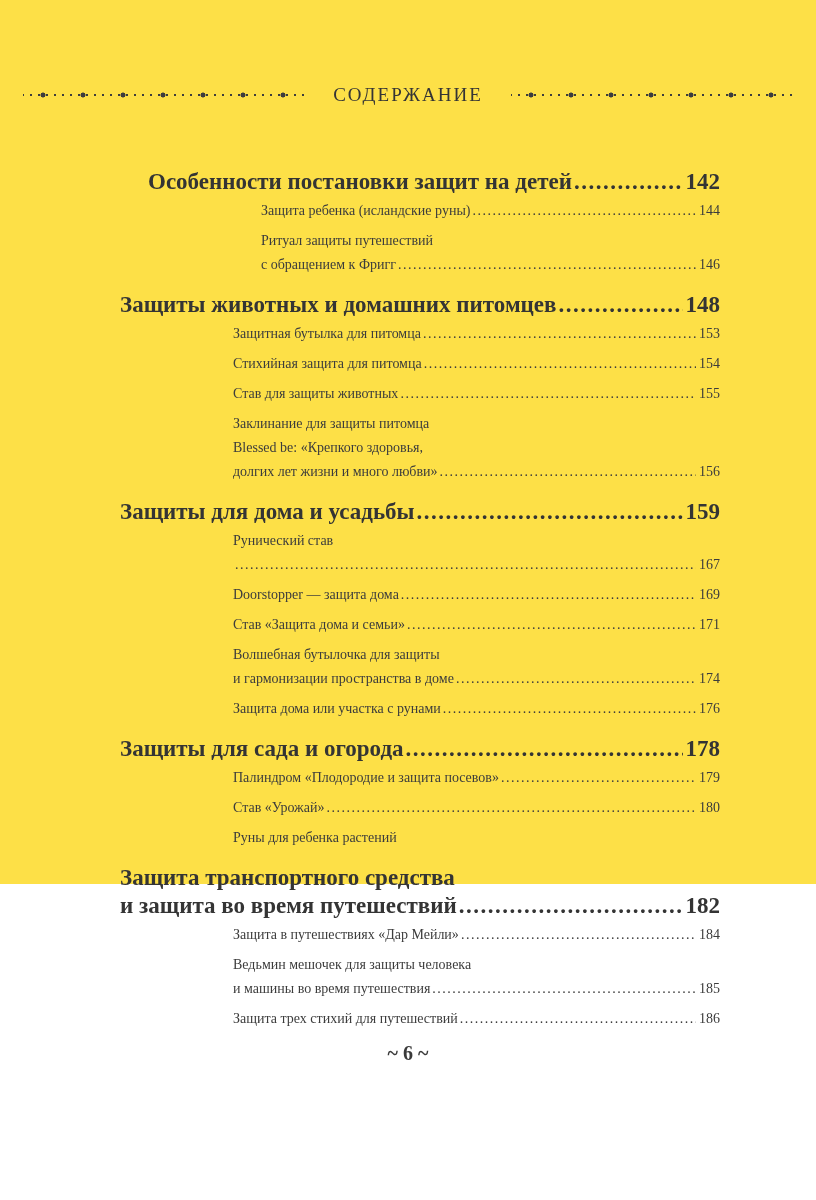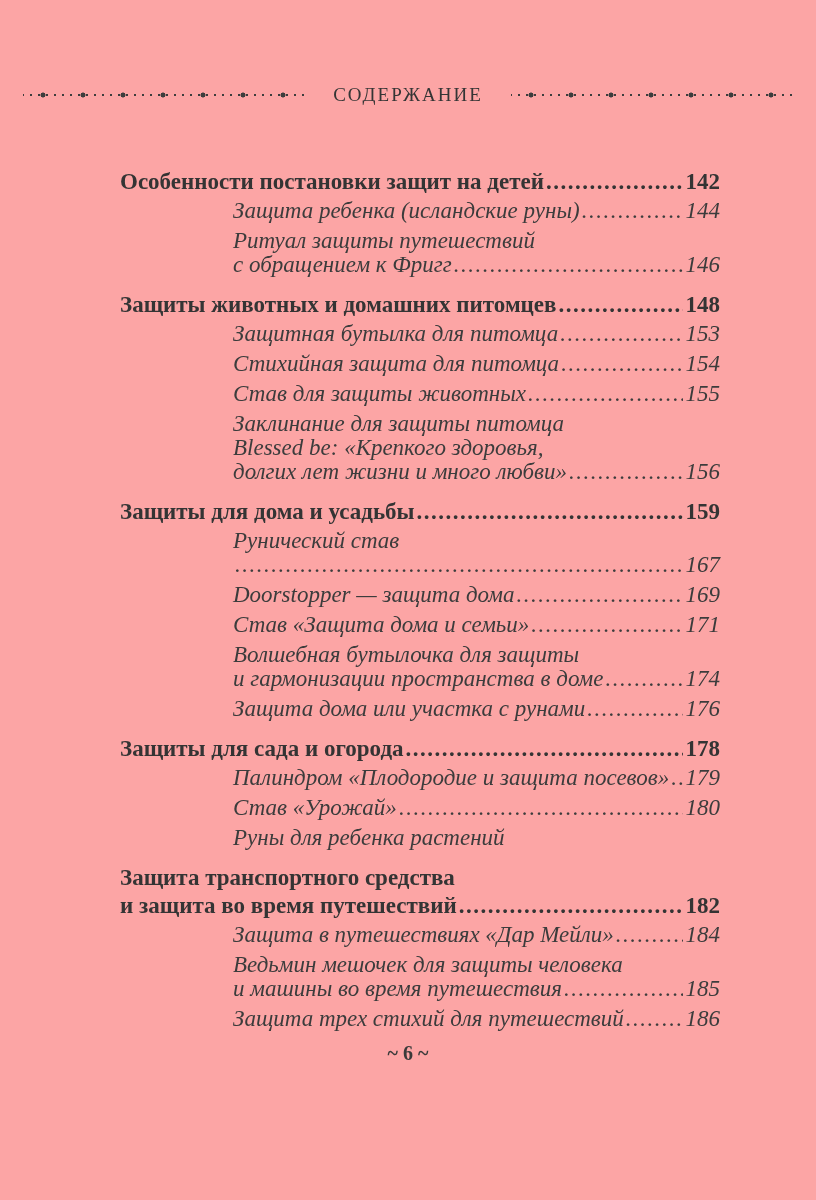--- a/index.html
+++ b/index.html
@@ -9,23 +9,23 @@
   }
   body {
     width: 816px;
     height: 1200px;
     overflow: hidden;
     font-family: "Liberation Serif", "DejaVu Serif", serif;
     color: #3a3a3a;
   }
   .page {
     width: 816px;
-    height: 1200px;
+    height: 884px;
     box-sizing: border-box;
-    background: #fca5a5;
+    background: #fde047;
   }
 
   
   .contents-header {
     display: flex;
     align-items: center;
     padding: 0 23px;
     margin: 0;
     padding-top: 84px;
   }
@@ -47,36 +47,35 @@
     color: #353535;
     white-space: nowrap;
   }
 
   
   .toc {
     margin-top: 62px;
     padding: 0 96px 0 120px;
   }
   .toc-section { margin-top: 14px; }
-  .toc-section:first-child { margin-top: 0; }
+  .toc-section:first-child { margin-top: 0; margin-left: 28px; }
 
   .heading {
     font-size: 23px;
     font-weight: bold;
     color: #343434;
     margin-bottom: 3px;
   }
   .heading .line { line-height: 28px; }
 
   .entry {
-    font-size: 23px;
+    font-size: 14px;
     color: #3c3c3c;
     margin-bottom: 6px;
     margin-left: 113px;
-    font-style: italic;
   }
   .entry .line { line-height: 24px; }
 
   .line {
     display: flex;
     align-items: baseline;
   }
   .txt { white-space: nowrap; }
 
   .leader {

